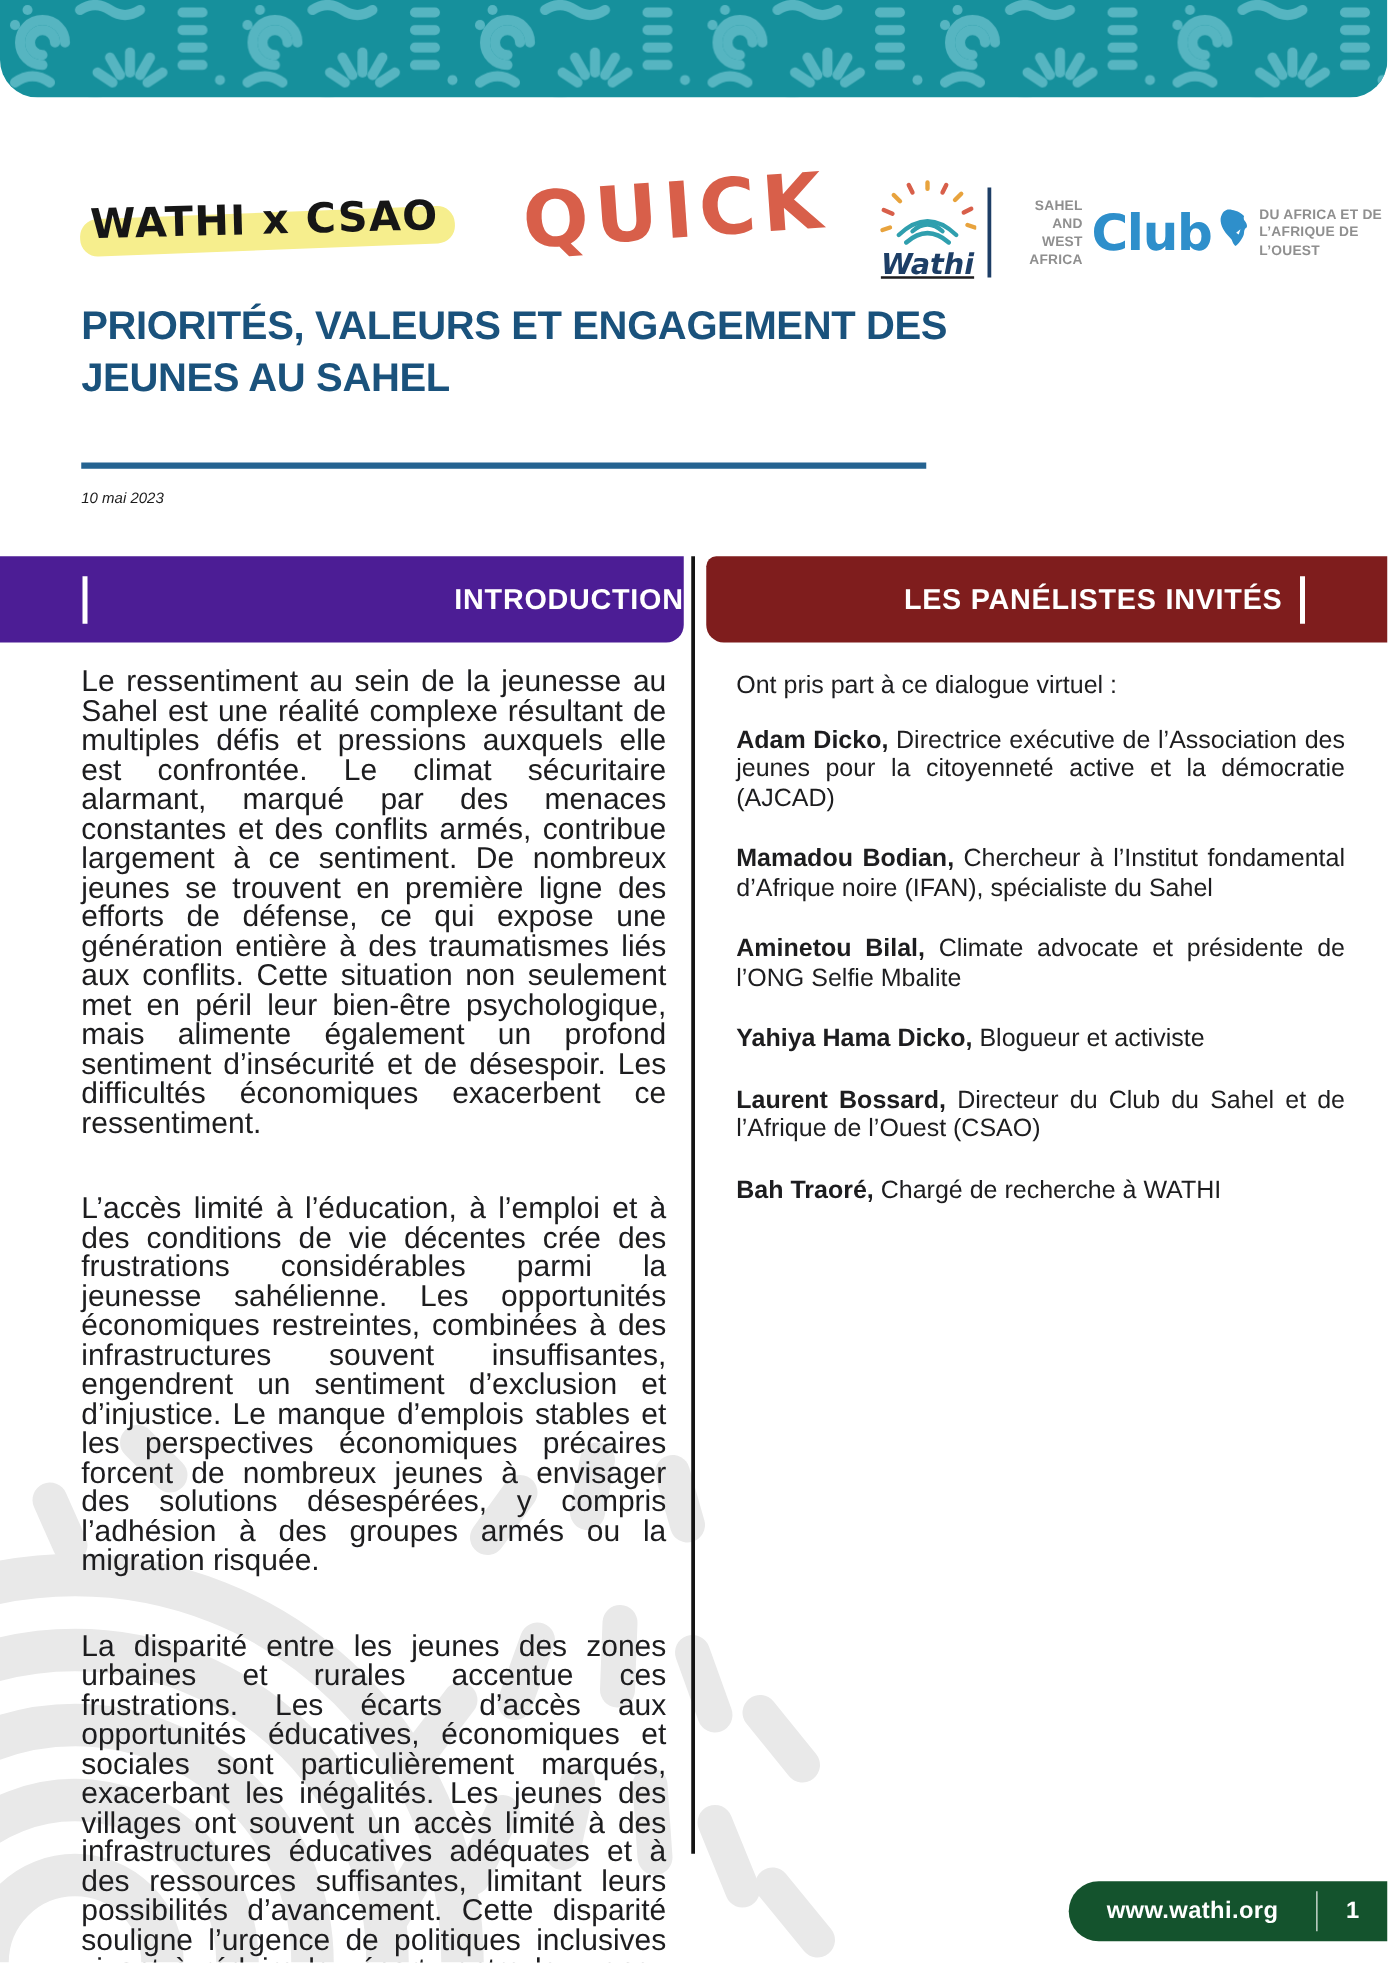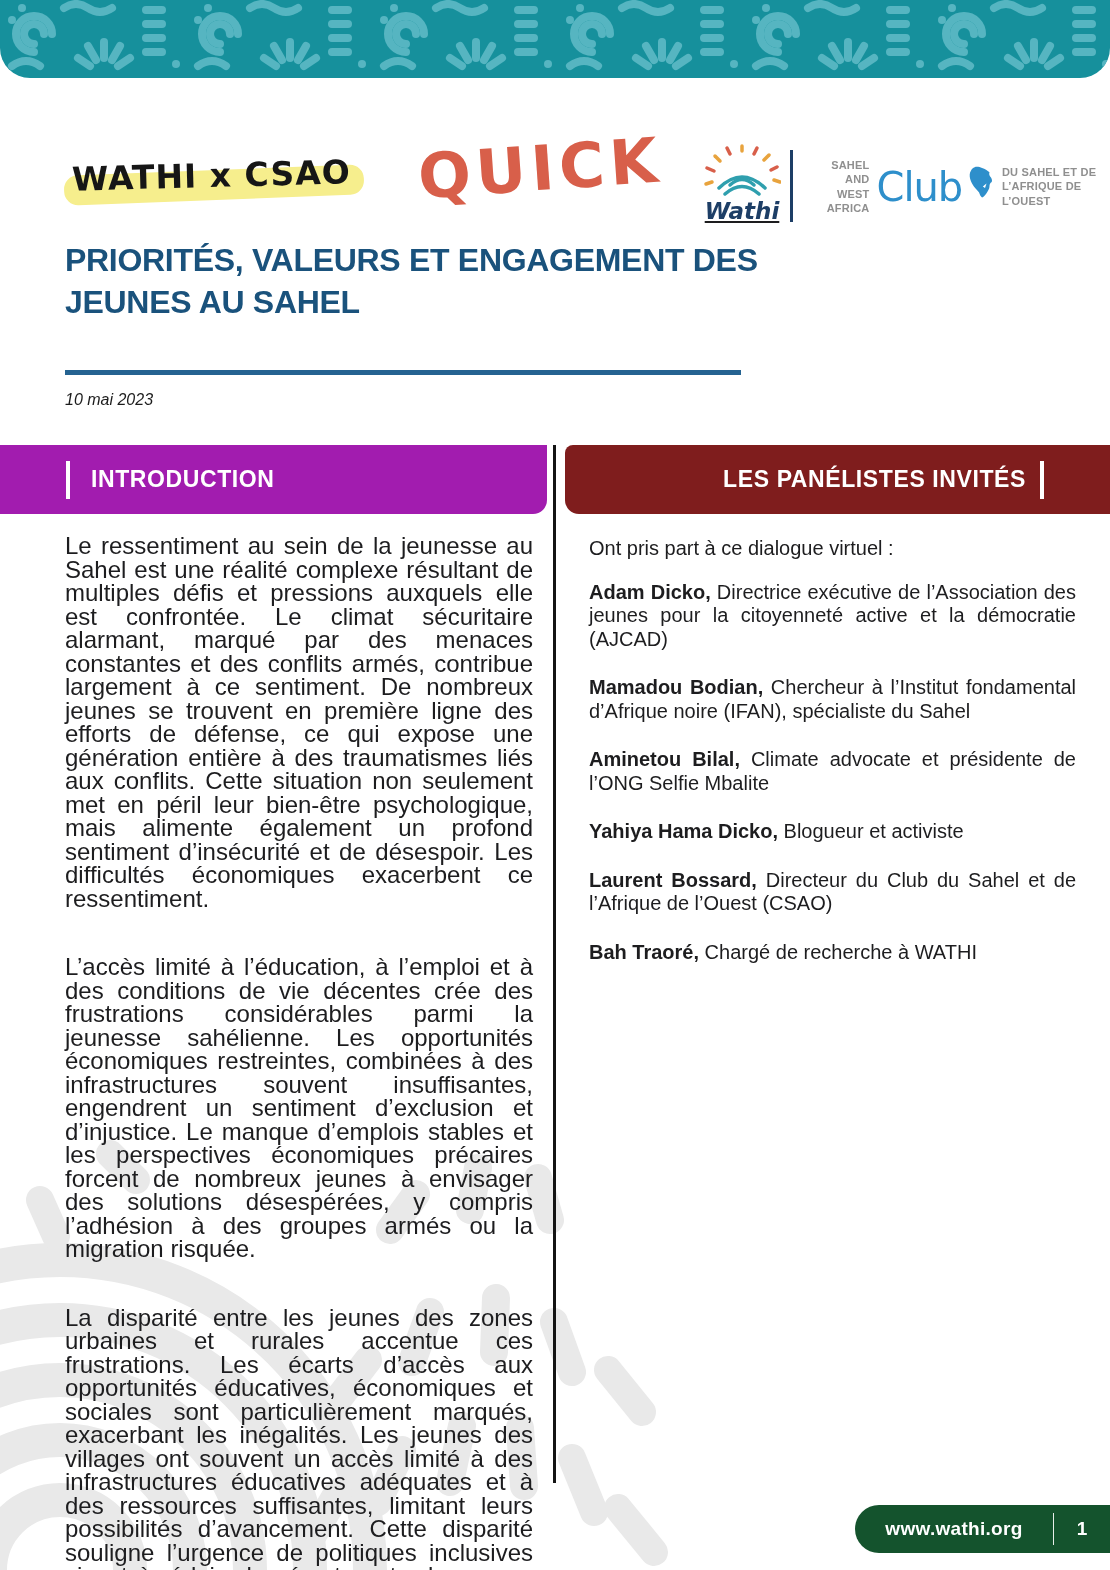--- a/index.html
+++ b/index.html
@@ -49,38 +49,38 @@
   .logo-divider { left: 790px; top: 150px; width: 3px; height: 72px; background: #1d3e66; }
   .swac { left: 805px; top: 158px; display: flex; align-items: center; gap: 7px; }
   .swac .small-label {
     font-size: 11px; font-weight: 700; color: #8f8f8f; line-height: 1.3;
     letter-spacing: 0.2px; white-space: pre-line;
   }
   .swac .small-label.right-lab { text-align: left; }
   .swac .small-label.left-lab { text-align: right; }
   .swac .club-word {
     font-family: "DejaVu Sans", sans-serif;
-    font-weight: 400; font-size: 40px; color: #2e8fcb; letter-spacing: -1px;
+    font-weight: 700; font-size: 40px; color: #2e8fcb; letter-spacing: -1px;
   }
   .swac svg { margin-left: -4px; margin-top: -10px; }
 
   
   .page-title {
     left: 65px; top: 240px; width: 780px;
     font-size: 32px; font-weight: 800; letter-spacing: -0.3px;
     line-height: 1.3; color: #1a527c;
   }
   .title-rule { left: 65px; top: 370px; width: 676px; height: 5px; background: #256391; }
-  .doc-date { left: 65px; top: 391px; font-size: 16px; font-style: italic; color: #1c1c1c; }
+  .doc-date { left: 65px; top: 391px; font-size: 12px; font-style: italic; color: #1c1c1c; }
 
   
   .intro-banner {
     left: 0; top: 445px; width: 547px; height: 69px;
-    background: #a21caf; border-radius: 0 0 14px 0;
-    display: flex; align-items: center;
+    background: #4c1d95; border-radius: 0 0 14px 0;
+    display: flex; align-items: center; justify-content: space-between;
   }
   .intro-banner .white-bar { width: 4px; height: 38px; background: #ffffff; margin-left: 66px; }
   .intro-banner .h-label {
     color: #ffffff; font-weight: 700; font-size: 23px; letter-spacing: 0.6px; margin-left: 21px;
   }
   .panel-banner {
     left: 565px; top: 445px; width: 545px; height: 69px;
     background: #7f1d1d; border-radius: 8px 0 0 14px;
     display: flex; align-items: center; justify-content: flex-end;
   }
@@ -211,21 +211,21 @@
 <div class="abs logo-divider"></div>
 
 <div class="abs swac">
   <div class="small-label left-lab">SAHEL AND
 WEST AFRICA</div>
   <div class="club-word">Club</div>
   <svg width="36" height="44" viewBox="0 0 40 44">
     <path fill="#2e8fcb" d="M13,2 C16,1 20,2 23,3 C27,4 30,6 33,9 C32,12 33,14 35,16 C36,18 37,20 36,22 C34,23 33,25 33,28 C33,31 31,34 29,37 C27,40 25,42 23,43 C21,41 20,39 19,36 C17,33 14,31 12,28 C10,25 8,22 7,18 C6,14 6,10 8,7 C9,4 11,3 13,2 Z"></path>
     <path fill="#ffffff" d="M24,28 l5,-4 l-2,6 z"></path>
   </svg>
-  <div class="small-label right-lab">DU SAHEL ET DE
+  <div class="small-label right-lab">DU AFRICA ET DE
 L’AFRIQUE DE L’OUEST</div>
 </div>
 
 <h1 class="abs page-title">
   <div>PRIORITÉS, VALEURS ET ENGAGEMENT DES</div>
   <div>JEUNES AU SAHEL</div>
 </h1>
 <div class="abs title-rule"></div>
 <div class="abs doc-date">10 mai 2023</div>
 

